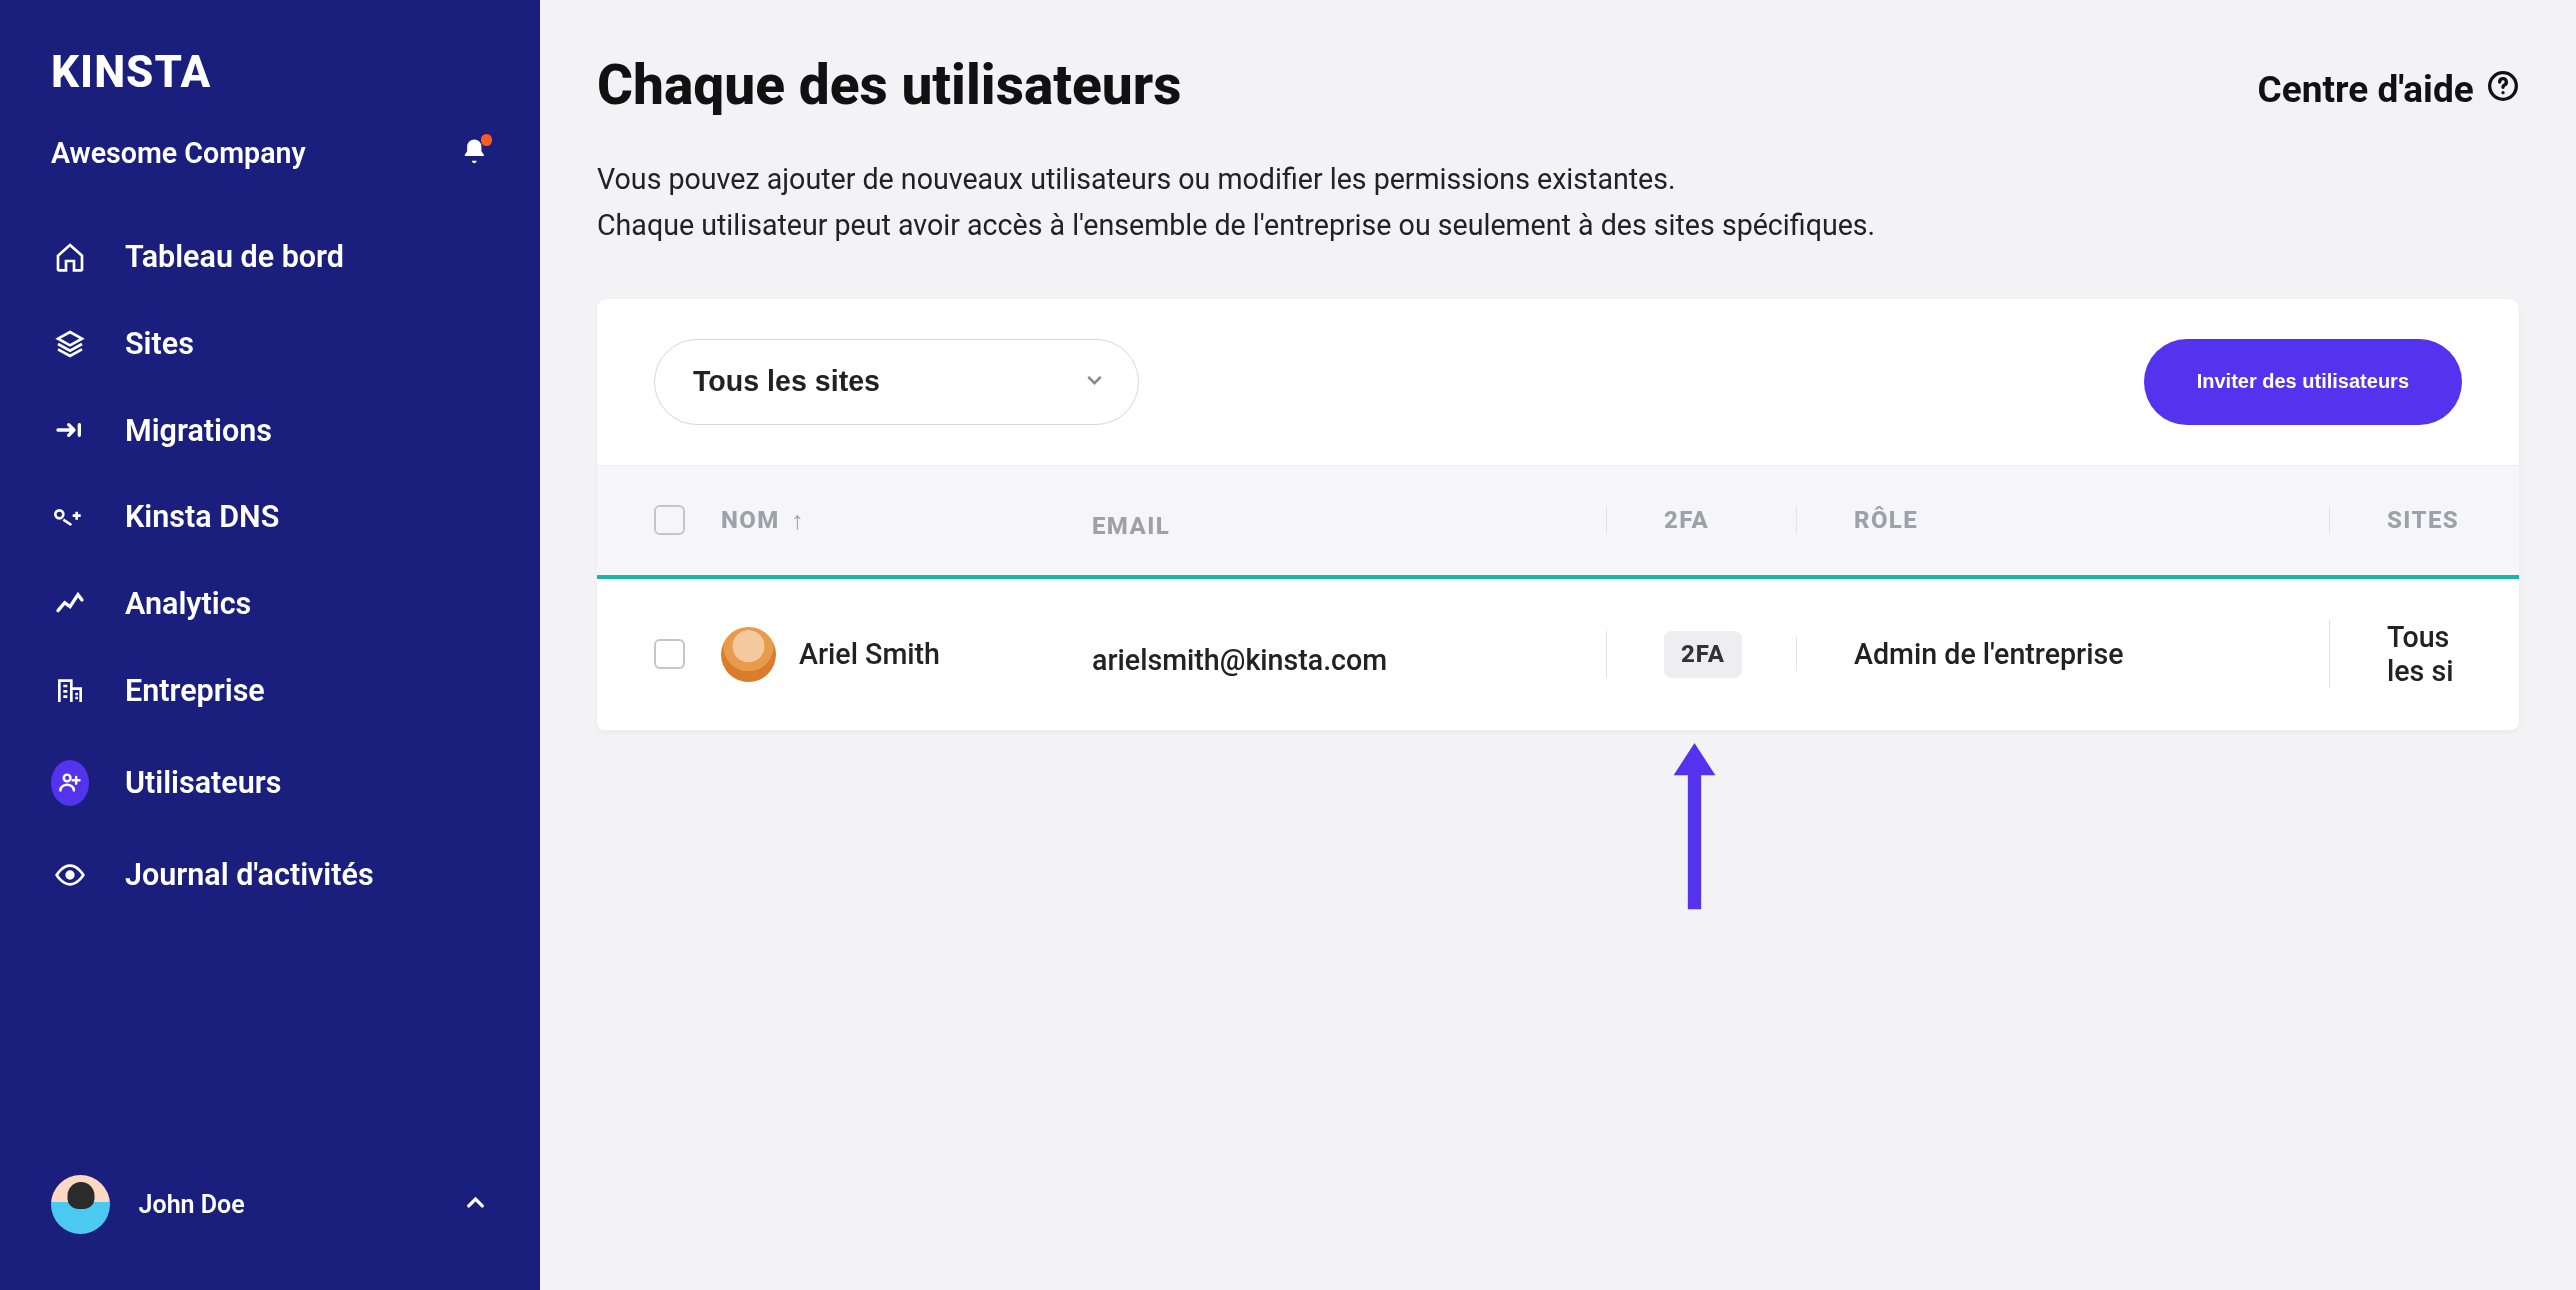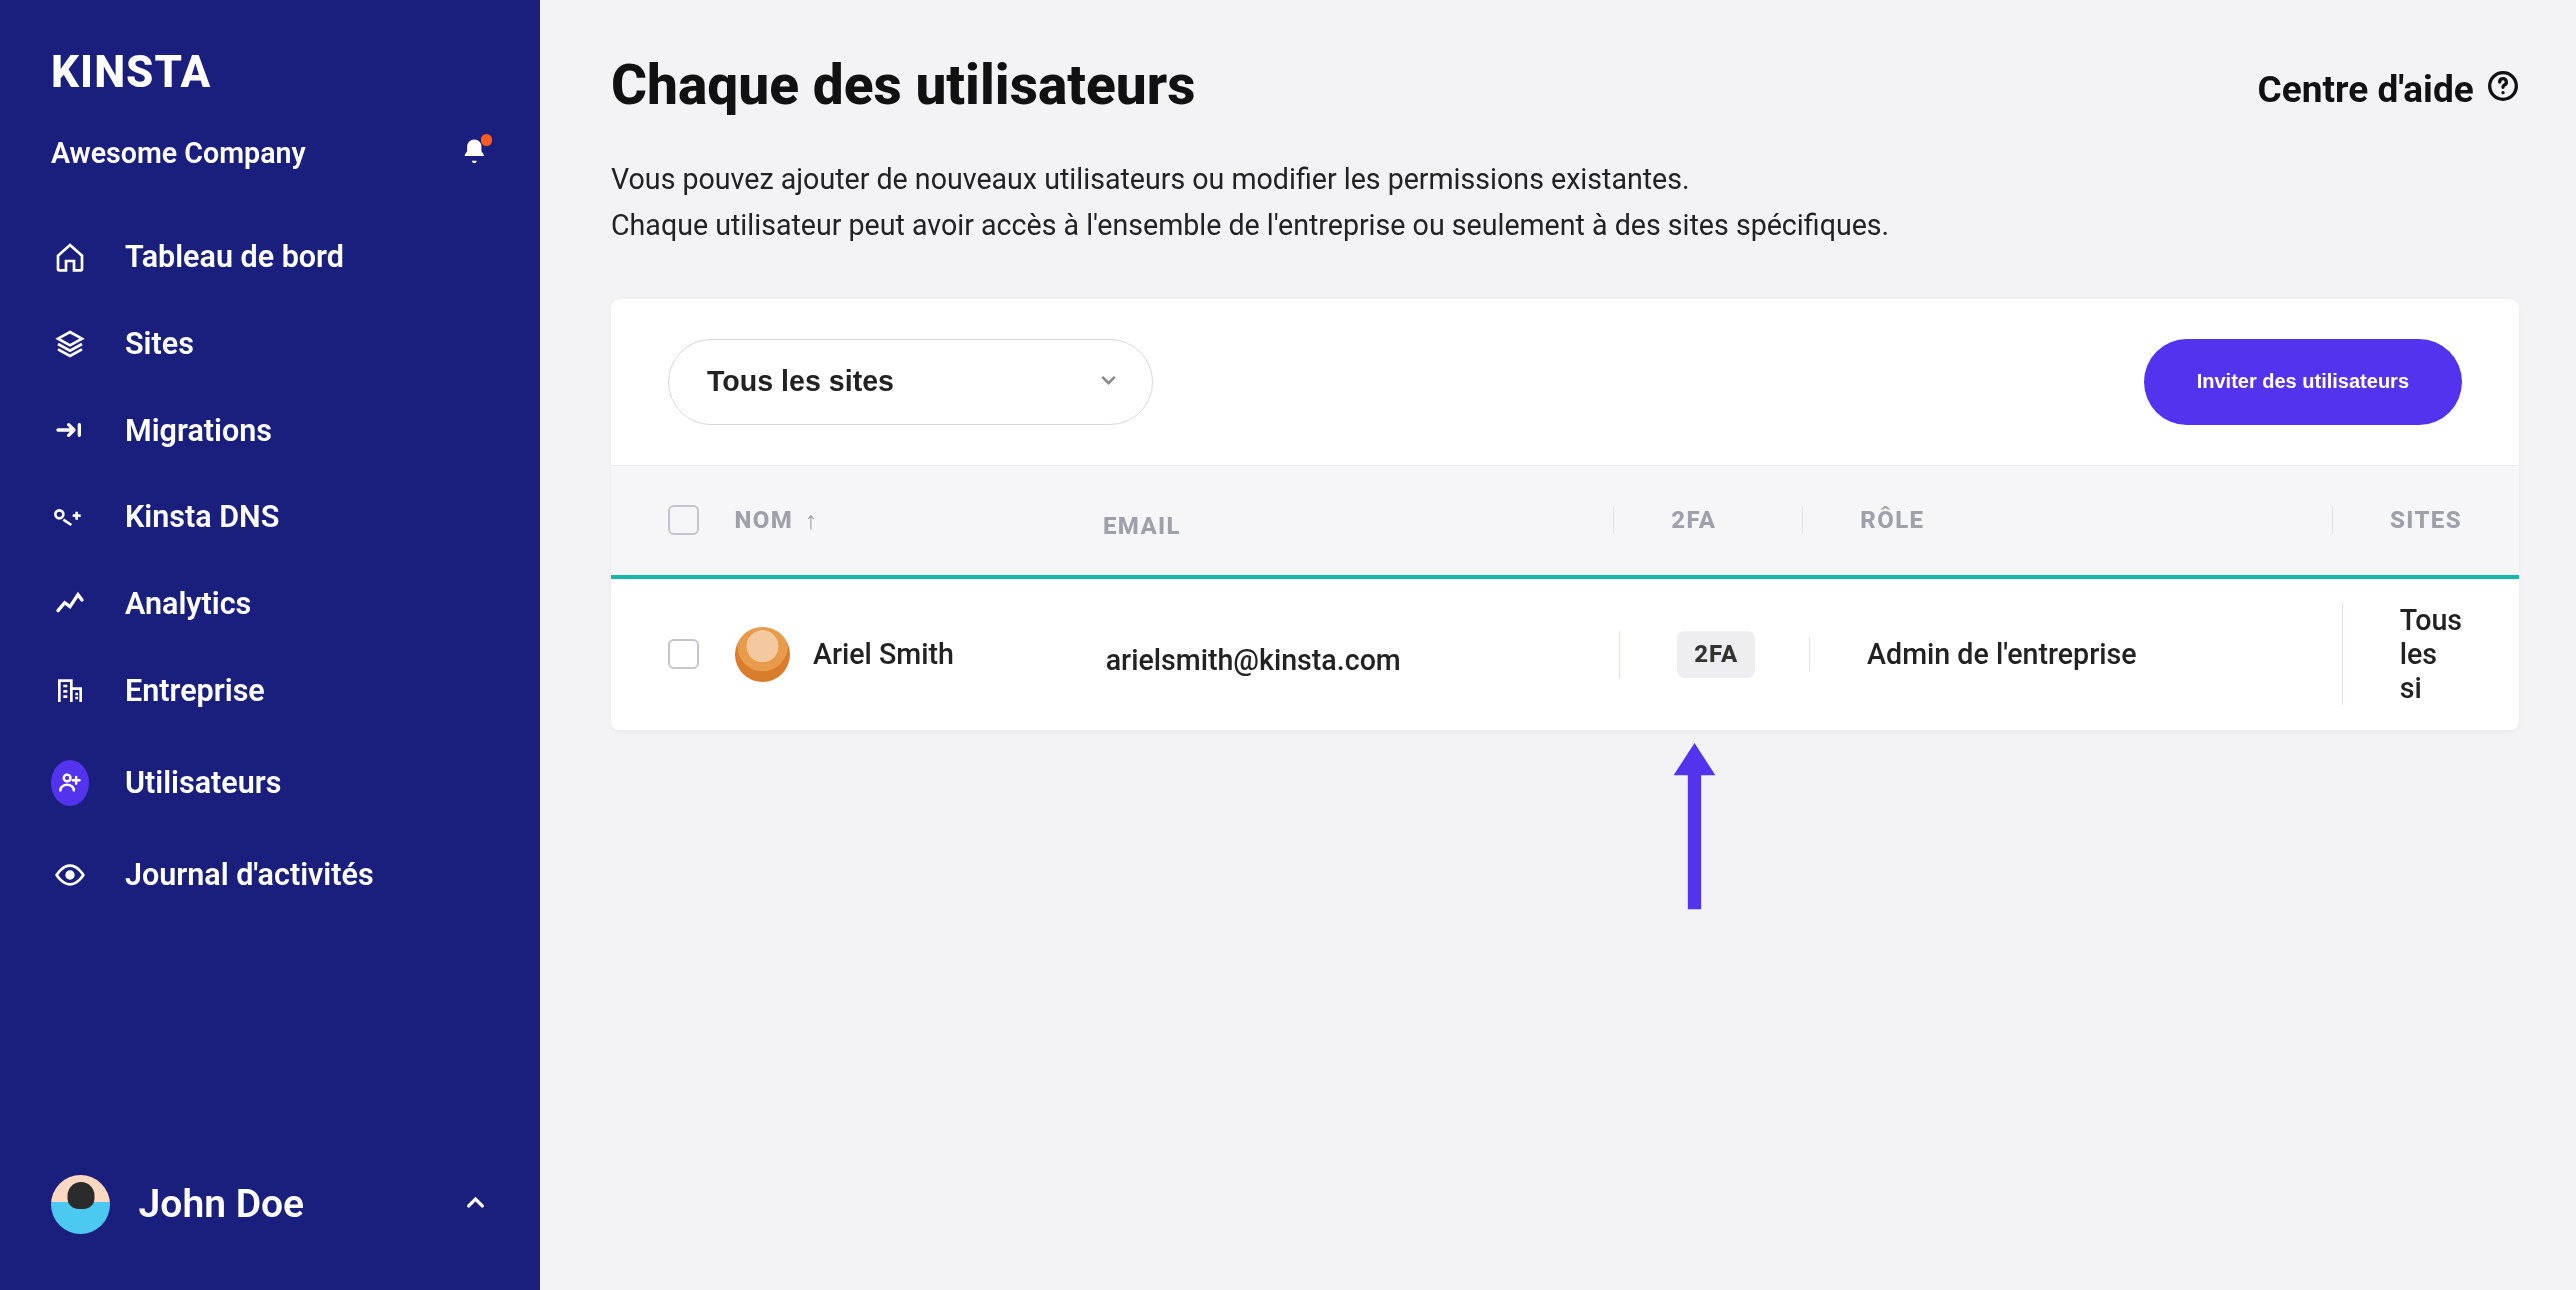--- a/index.html
+++ b/index.html
@@ -4,21 +4,21 @@
 <style>
 * { margin: 0; padding: 0; box-sizing: border-box; }
 body {
   font-family: -apple-system, BlinkMacSystemFont, "Segoe UI", Roboto, Helvetica, Arial, sans-serif;
   background: #f3f3f5;
   width: 2576px;
   height: 1291px;
   overflow: hidden;
   transform-origin: top left;
 }
-.app { display: flex; width: 100%; height: 100%; gap: 14px; }
+.app { display: flex; width: 100%; height: 100%; }
 
 
 .sidebar {
   width: 540px;
   height: 100%;
   background: #1a1f7e;
   color: #fff;
   display: flex;
   flex-direction: column;
   padding: 46px 0 0 0;
@@ -97,21 +97,21 @@
 }
 .avatar::after {
   content: "";
   position: absolute;
   top: 7.6px; left: 50%; transform: translateX(-50%);
   width: 27px; height: 27px;
   background: #2b2b2b;
   border-radius: 50% 50% 40% 40%;
 }
 .user-name {
-  font-size: 39px;
+  font-size: 25px;
   font-weight: 600;
   flex: 1;
 }
 .chevron-up svg { width: 27px; height: 27px; stroke: #fff; fill: none; }
 
 
 .main {
   flex: 1;
   padding: 53px 57px 0 57px;
   overflow: hidden;

